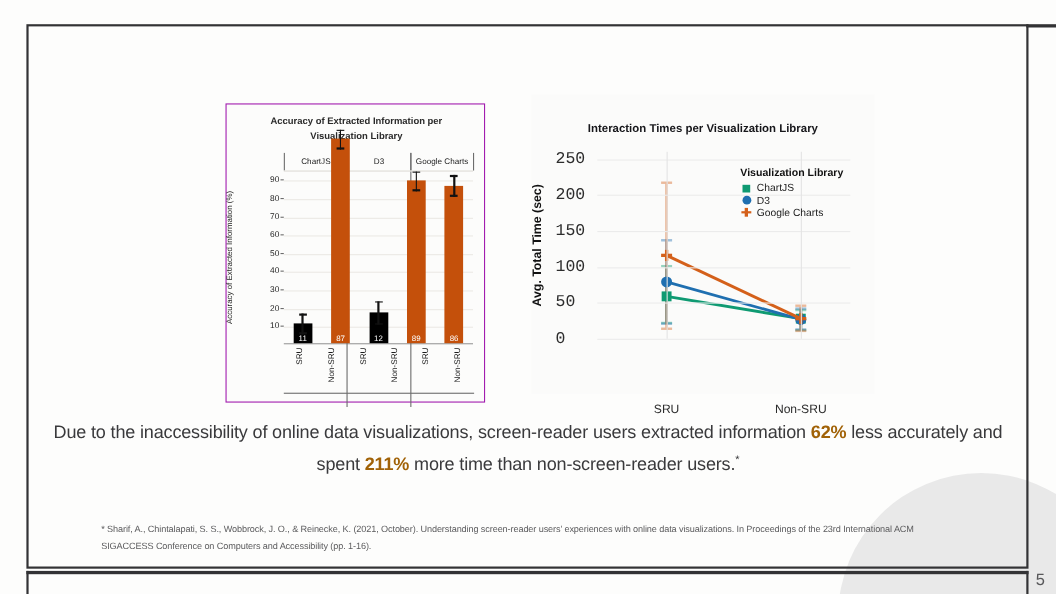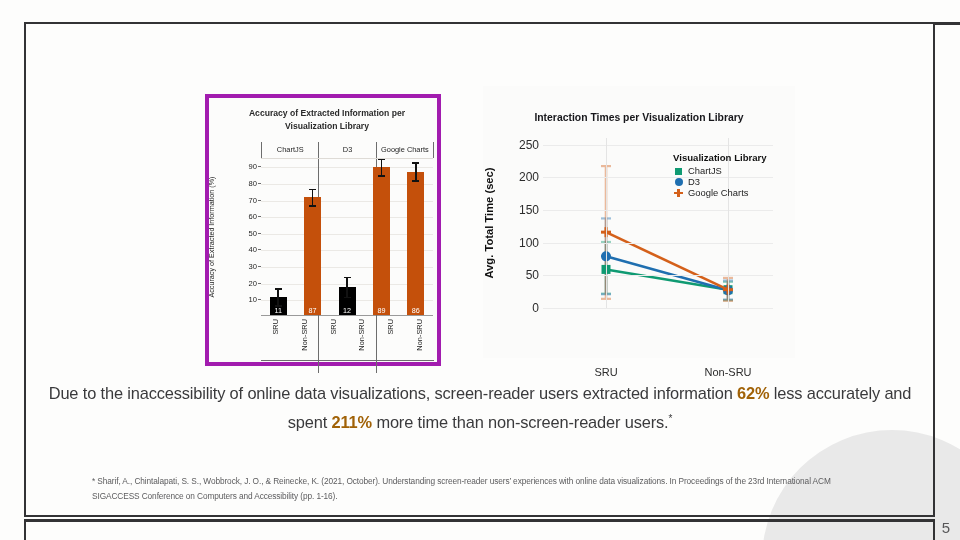--- a/index.html
+++ b/index.html
@@ -73,21 +73,21 @@
     width: 911px; height: 288px;
     z-index: 1;
   }
 
   
   .chart-left {
     position: absolute;
     left: 181px; top: 8px;
     width: 236px; height: 272px;
     background: #fcfcfb;
-    border: 4px solid #a21caf;
+    border: 1px solid #a21caf;
   }
   .cl-title {
     position: absolute;
     left: 8px; top: 9px; width: 220px;
     text-align: center;
     font-size: 8.6px;
     font-weight: bold;
     color: #2a2a2a;
     line-height: 12.5px;
   }
@@ -245,25 +245,25 @@
     height: 1px; background: #ebebeb;
   }
   .cr-vgrid {
     position: absolute; top: 0; bottom: 0;
     width: 1px; background: #e4e4e4;
   }
   .cr-ytick {
     position: absolute;
     right: 234px;
     width: 34px;
-    text-align: right;
-    font-size: 12px;
+    font-size: 15px;
     color: #2c2c2c;
     transform: translateY(-50%);
     white-space: nowrap;
+    font-family: Liberation Mono, monospace;
   }
   .cr-ylab {
     position: absolute;
     left: 0px; top: 52px;
     width: 170px;
     transform-origin: 0 0;
     transform: rotate(-90deg) translate(-170px, 0);
     text-align: center;
     font-size: 11.2px;
     font-weight: bold;
@@ -422,21 +422,21 @@
         <div class="cl-vsep" style="left:57.33px"></div>
         <div class="cl-vsep" style="left:114.66px"></div>
         <div class="cl-bars" id="cl-bars">
             <div class="cl-slot">
               <div class="cl-bar blue" style="height: 18.2947px;">
                 <div class="cl-bar-label">11</div>
                 <div class="cl-err" style="top: -8.31579px; height: 18.2947px;"></div>
               </div>
             </div>
             <div class="cl-slot">
-              <div class="cl-bar" style="height: 118px;">
+              <div class="cl-bar" style="height: 186px;">
                 <div class="cl-bar-label">87</div>
                 <div class="cl-err" style="top: -8.31579px; height: 18.2947px;"></div>
               </div>
             </div>
             <div class="cl-slot">
               <div class="cl-bar blue" style="height: 28.2737px;">
                 <div class="cl-bar-label">12</div>
                 <div class="cl-err" style="top: -9.97895px; height: 21.6211px;"></div>
               </div>
             </div>

